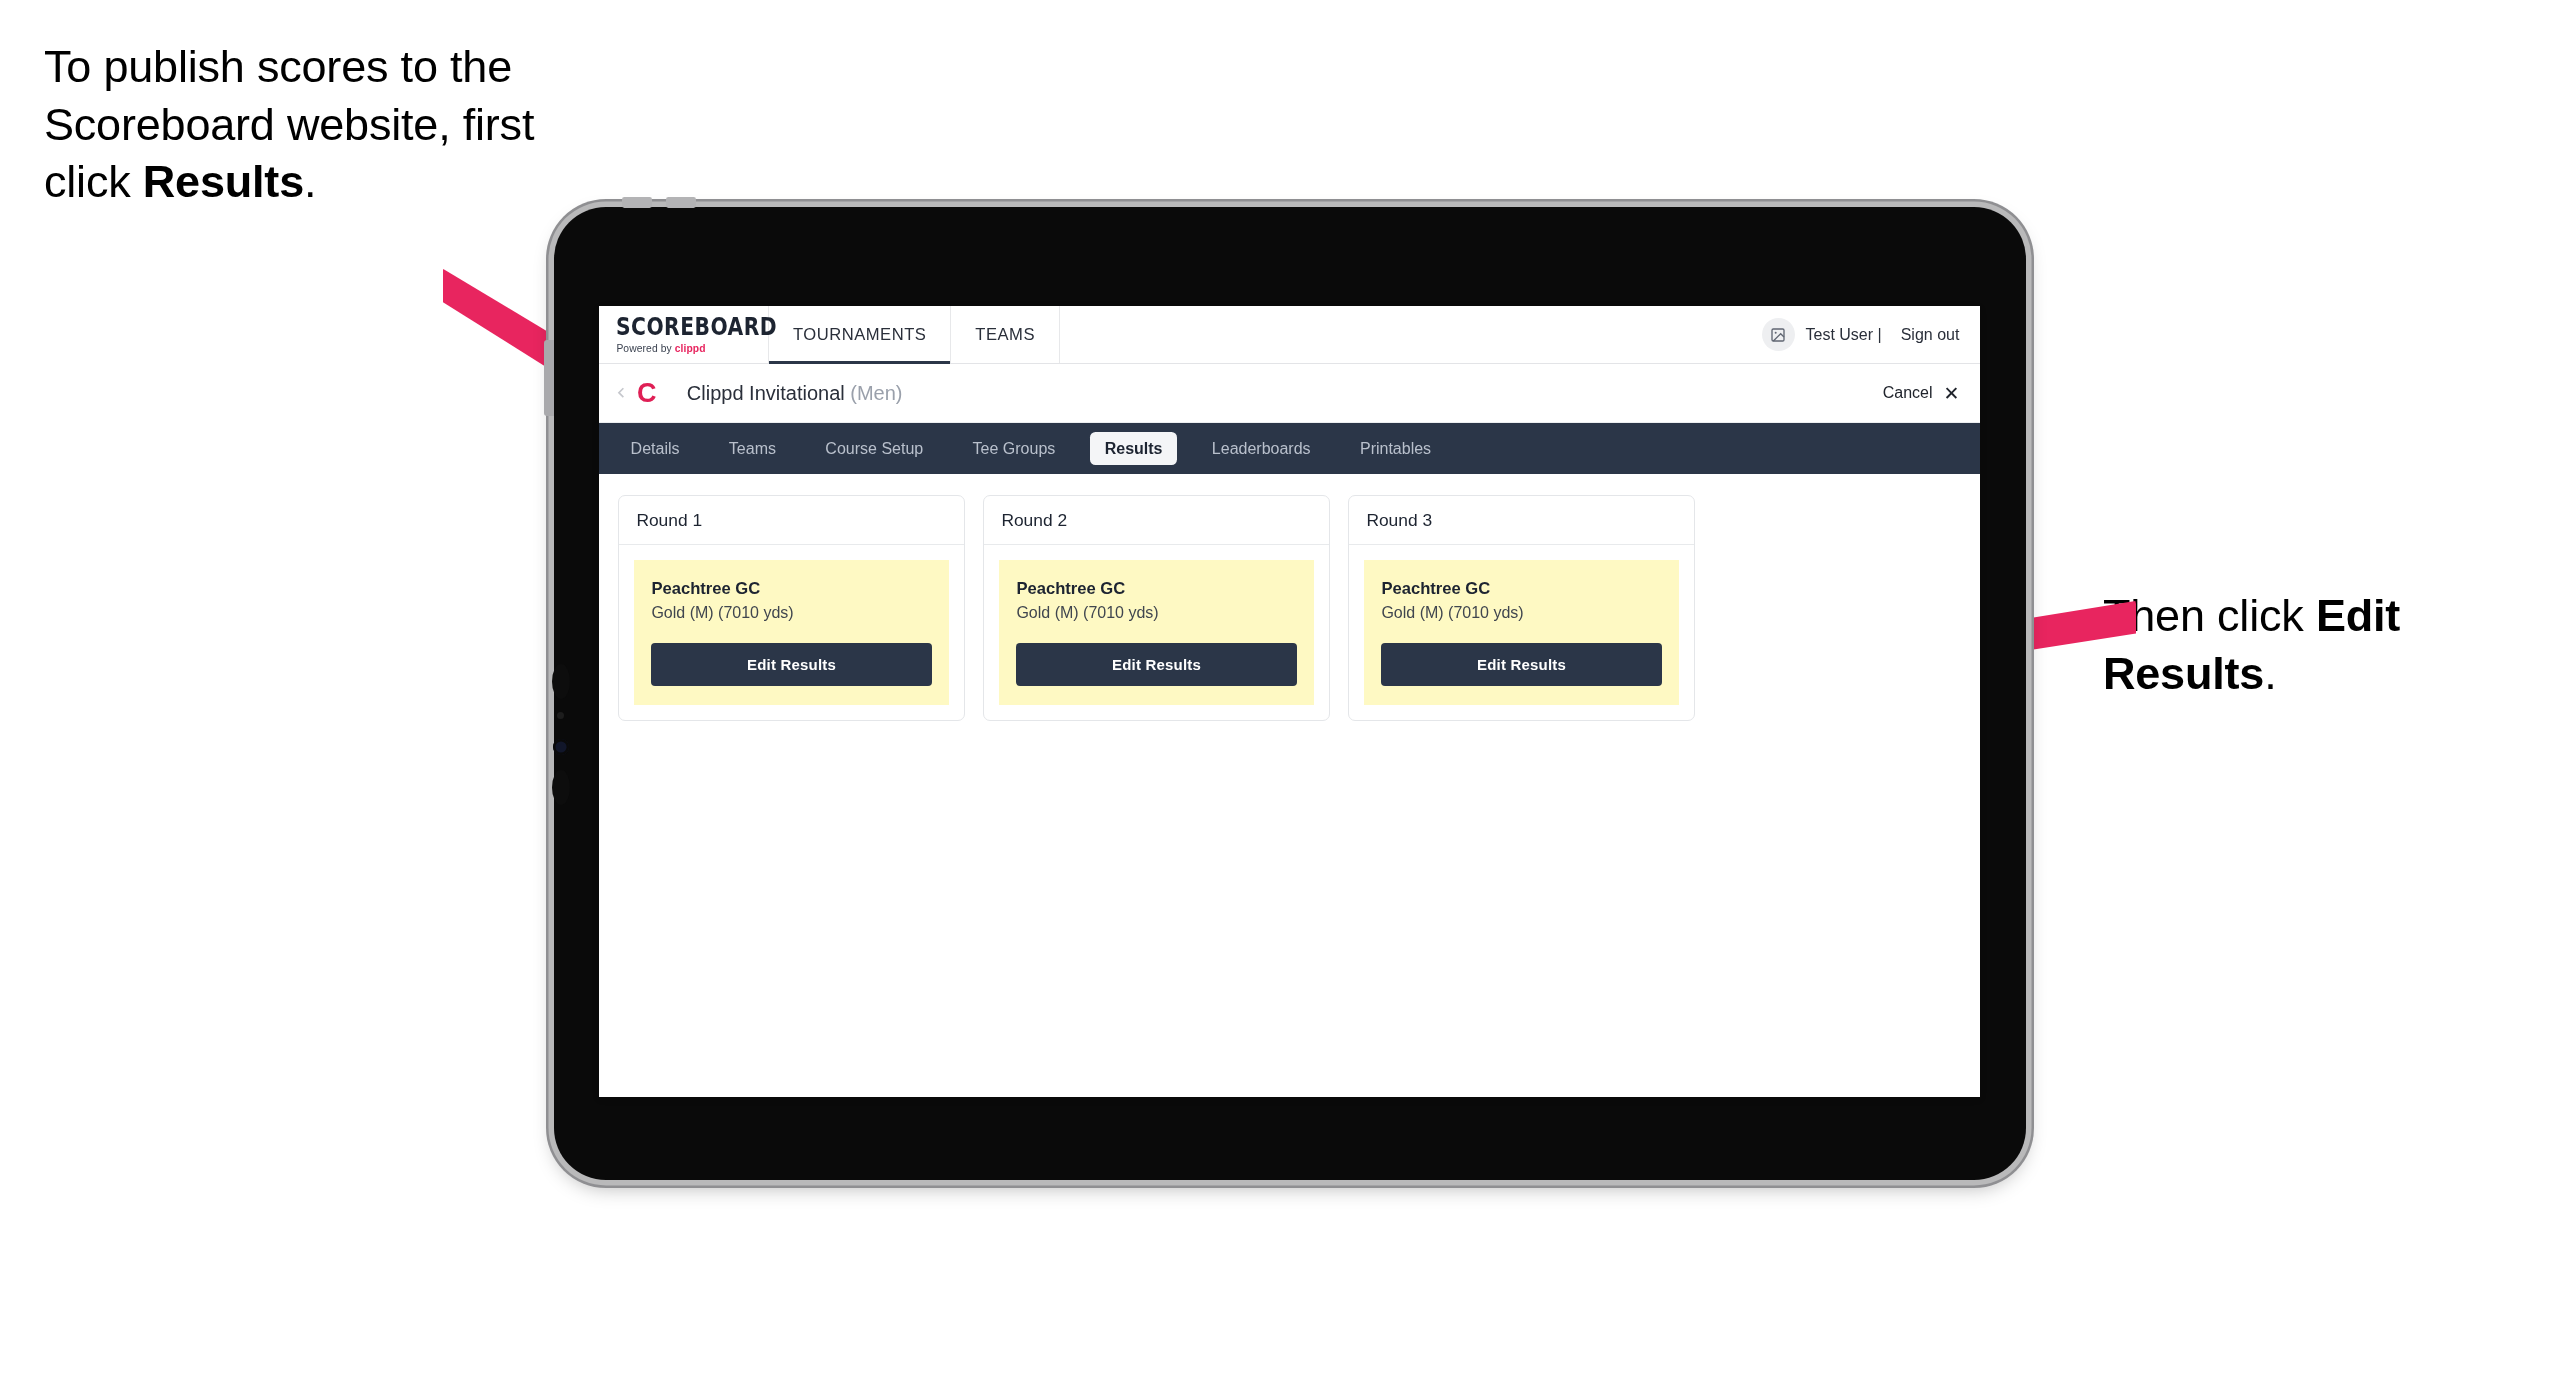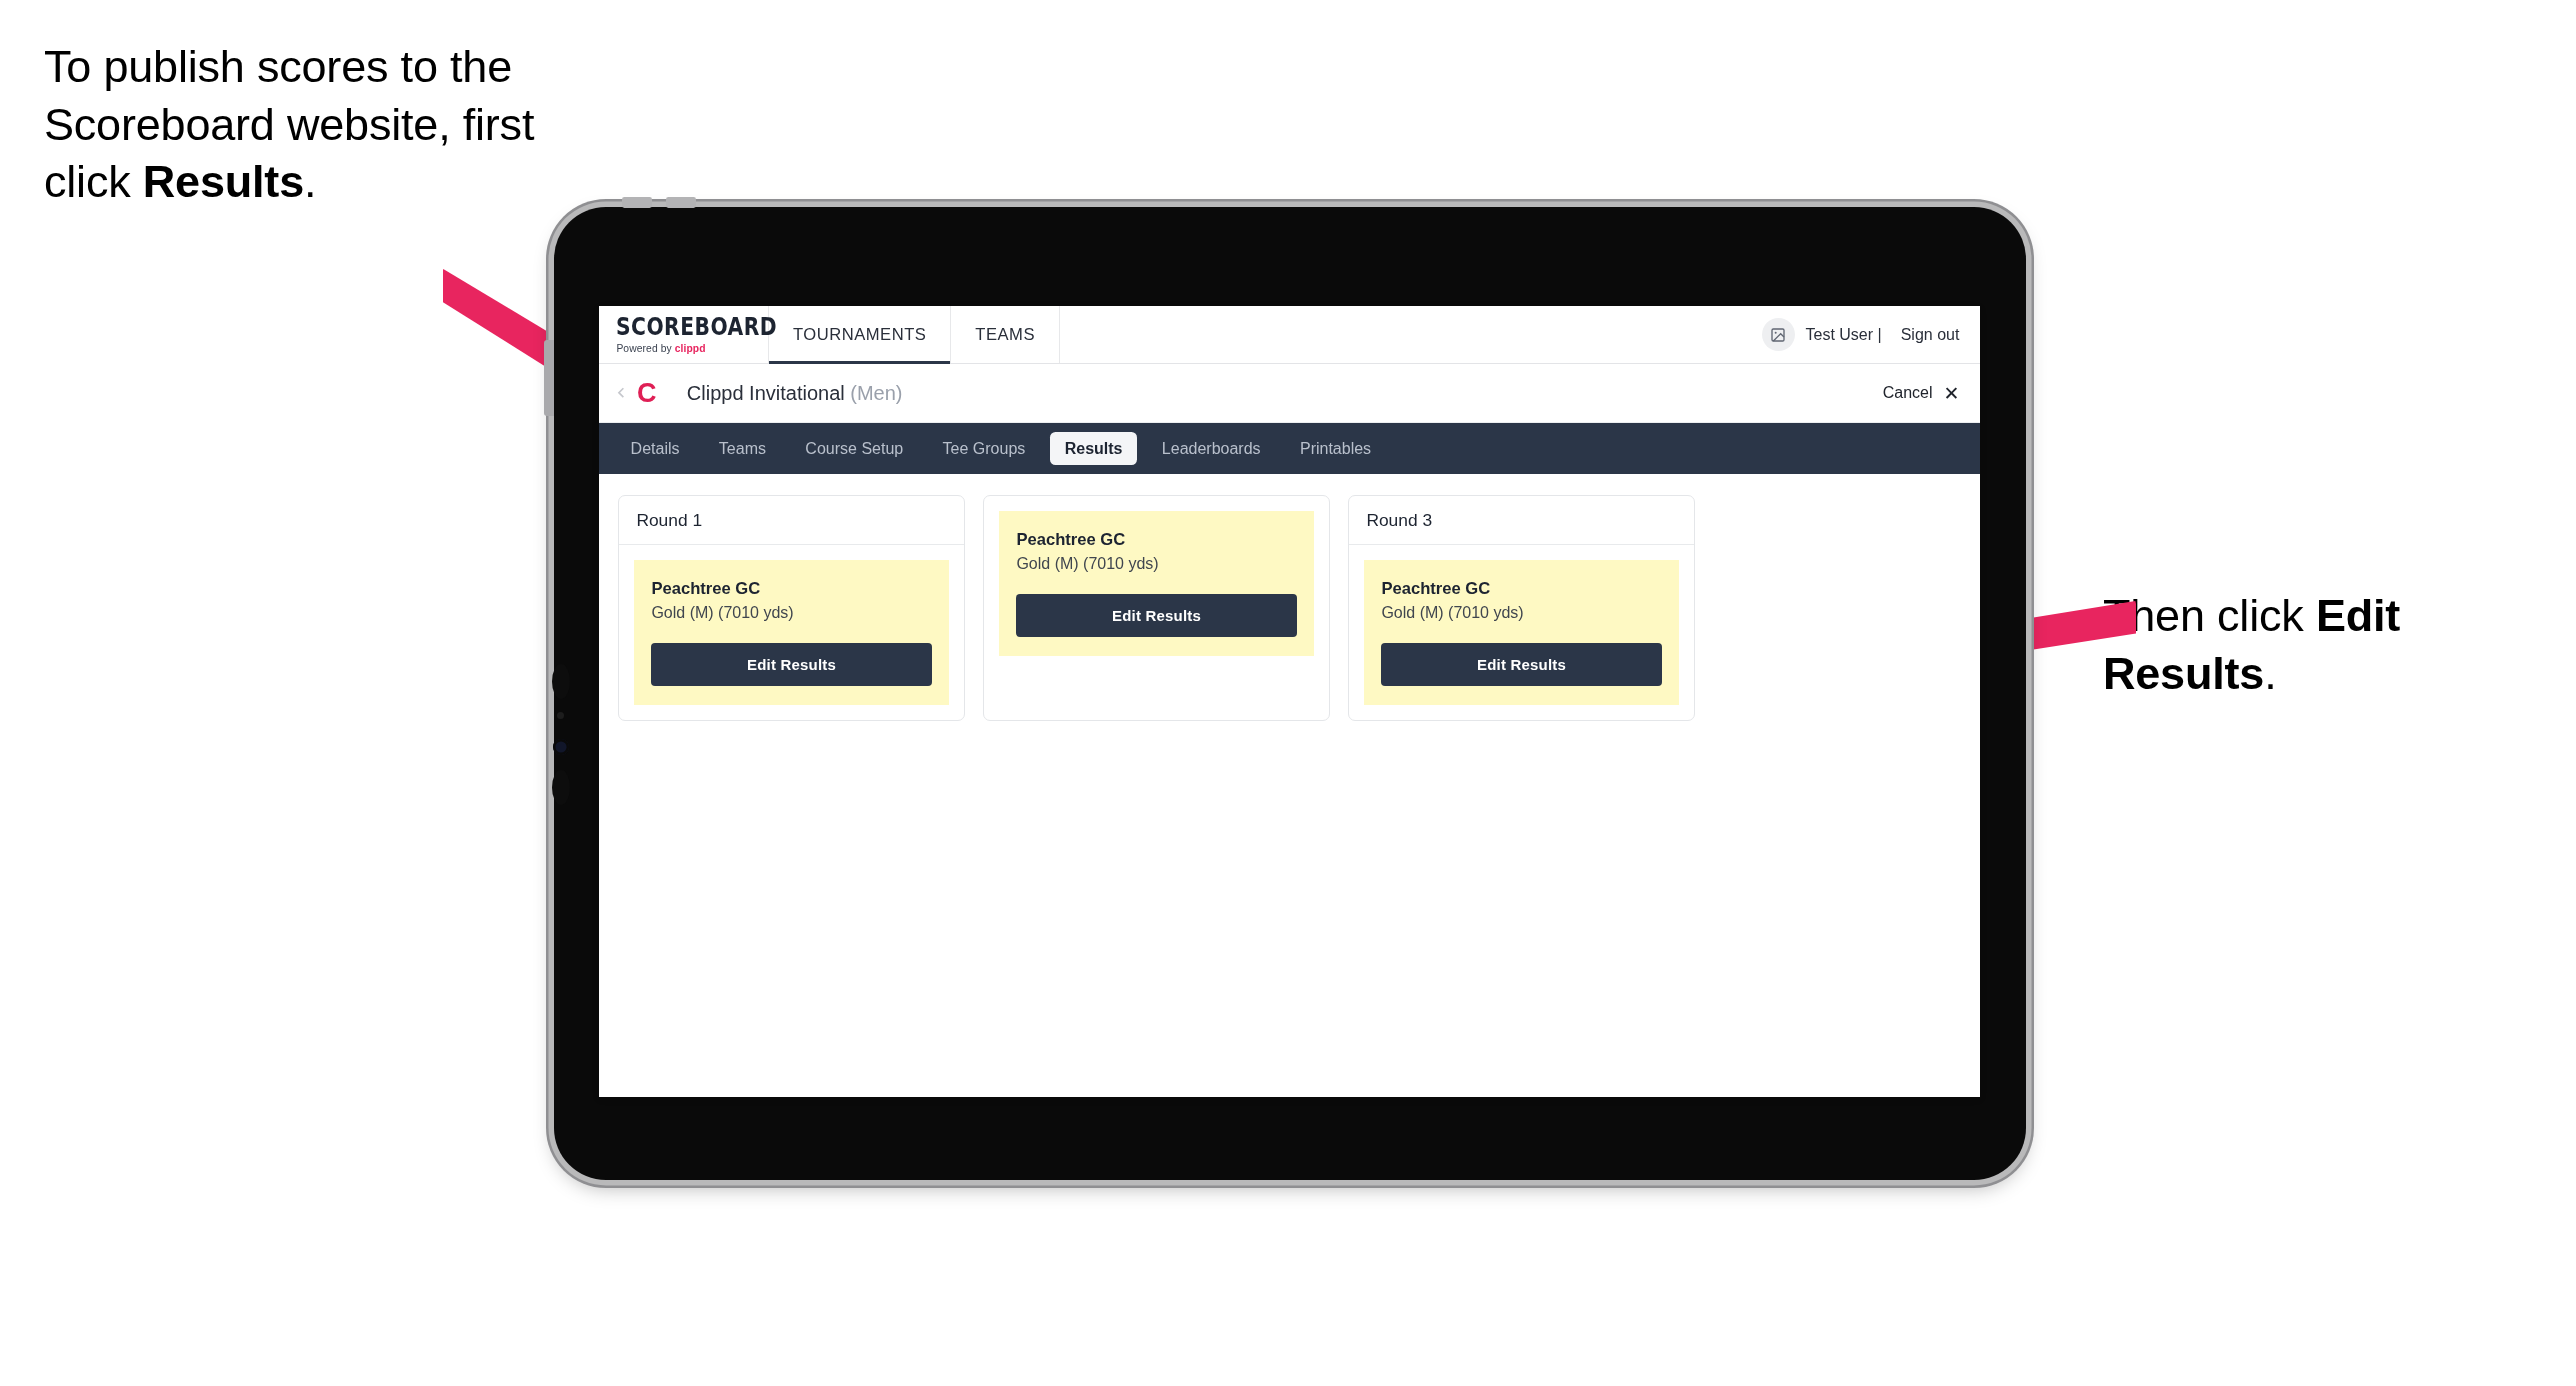--- a/index.html
+++ b/index.html
@@ -141,21 +141,21 @@
   }
   #cancel-label{font-size:16px;color:#20242c;}
   #cancel-x{font-size:19px;color:#20242c;line-height:1;}
 
   
   #nav-strip{
     background:#2b3648;
     height:51px;
     display:flex;align-items:center;
     padding-left:17.4px;
-    gap:11px;
+    gap:21px;
   }
   .navitem{
     font-size:16px;
     color:#b9c0cc;
     padding:7.1px 14.2px;
     border-radius:5.5px;
     cursor:pointer;
     white-space:nowrap;
   }
   .navitem.active{
@@ -304,20 +304,21 @@
           <div class="round-card-body">
             <div class="course-panel">
               <div class="course-name">Peachtree GC</div>
               <div class="course-tee">Gold (M) (7010 yds)</div>
               <button class="edit-results-btn">Edit Results</button>
             </div>
           </div>
         </div>
 
         <div class="round-card">
+          <div class="round-card-header">Round 2</div>
           <div class="round-card-body">
             <div class="course-panel">
               <div class="course-name">Peachtree GC</div>
               <div class="course-tee">Gold (M) (7010 yds)</div>
               <button class="edit-results-btn">Edit Results</button>
             </div>
           </div>
         </div>
 
         <div class="round-card">

